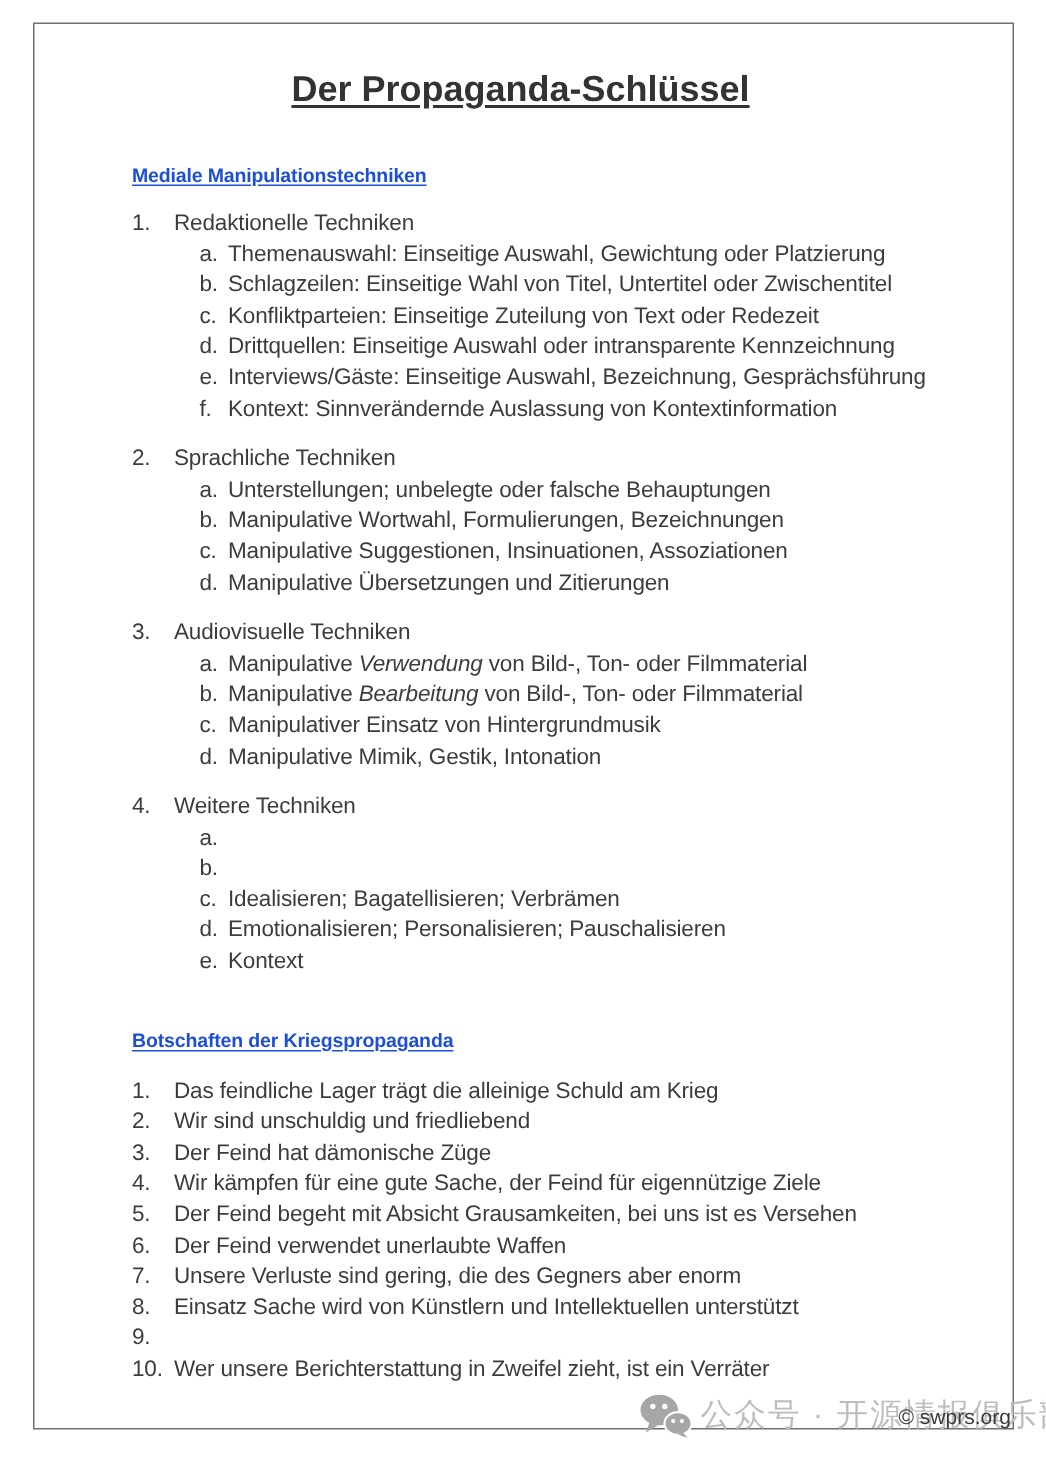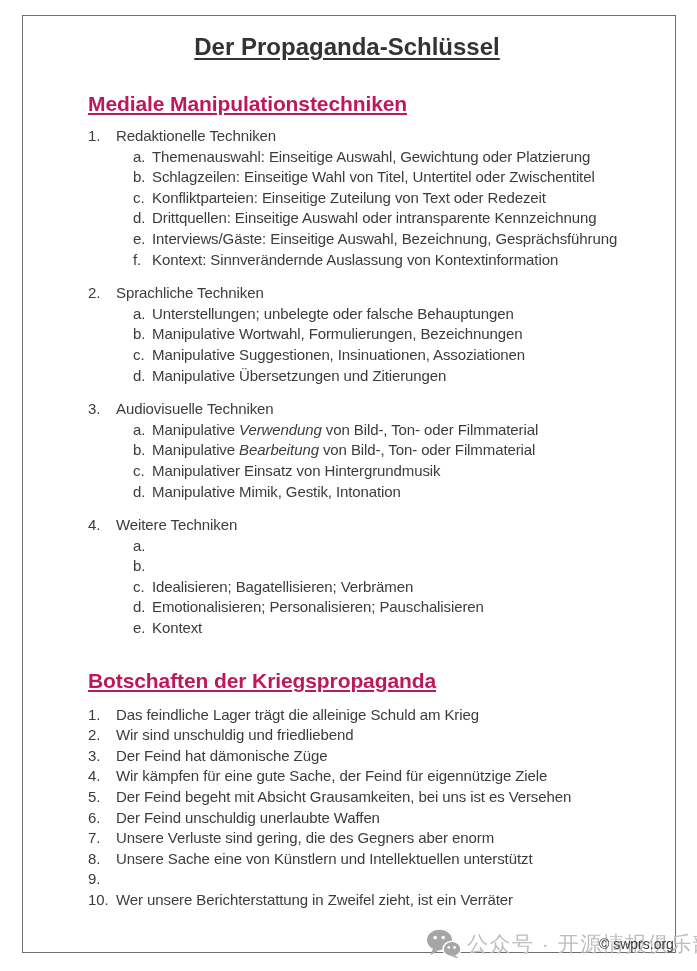--- a/index.html
+++ b/index.html
@@ -23,41 +23,41 @@
     border: 1.5px solid #6f6f6f;
     box-sizing: border-box;
     z-index: 1;
   }
   .content {
     position: absolute;
     left: 22px;
     top: 15px;
     width: 654px;
     box-sizing: border-box;
-    padding: 18px 30px 0 66px;
+    padding: 31px 30px 0 66px;
     color: #3c3c3c;
     font-size: 15px;
     letter-spacing: -0.1px;
     z-index: 2;
   }
   h1 {
     margin: 0 0 0 -40px;
     font-size: 24px;
     font-weight: 700;
     color: #333333;
     text-align: center;
     text-decoration: underline;
     text-underline-offset: 3px;
     letter-spacing: 0;
     line-height: 28px;
   }
   h2 {
-    font-size: 21px;
+    font-size: 13px;
     font-weight: 700;
-    color: #be185d;
+    color: #1d4ed8;
     text-decoration: underline;
     text-underline-offset: 2px;
     margin: 33px 0 12px 0;
     line-height: 20px;
   }
   h2.second {
     margin-top: 32px;
     margin-bottom: 14px;
   }
   .row {
@@ -236,29 +236,29 @@
         <div class="row">
           <span class="num">4.</span>
           <span class="txt">Wir kämpfen für eine gute Sache, der Feind für eigennützige Ziele</span>
         </div>
         <div class="row">
           <span class="num">5.</span>
           <span class="txt">Der Feind begeht mit Absicht Grausamkeiten, bei uns ist es Versehen</span>
         </div>
         <div class="row">
           <span class="num">6.</span>
-          <span class="txt">Der Feind unschuldig unerlaubte Waffen</span>
+          <span class="txt">Der Feind verwendet unerlaubte Waffen</span>
         </div>
         <div class="row">
           <span class="num">7.</span>
           <span class="txt">Unsere Verluste sind gering, die des Gegners aber enorm</span>
         </div>
         <div class="row">
           <span class="num">8.</span>
-          <span class="txt">Unsere Sache eine von Künstlern und Intellektuellen unterstützt</span>
+          <span class="txt">Einsatz Sache wird von Künstlern und Intellektuellen unterstützt</span>
         </div>
         <div class="row">
           <span class="num">9.</span>
         </div>
         <div class="row">
           <span class="num">10.</span>
           <span class="txt">Wer unsere Berichterstattung in Zweifel zieht, ist ein Verräter</span>
         </div>
       </div>
   </section>

